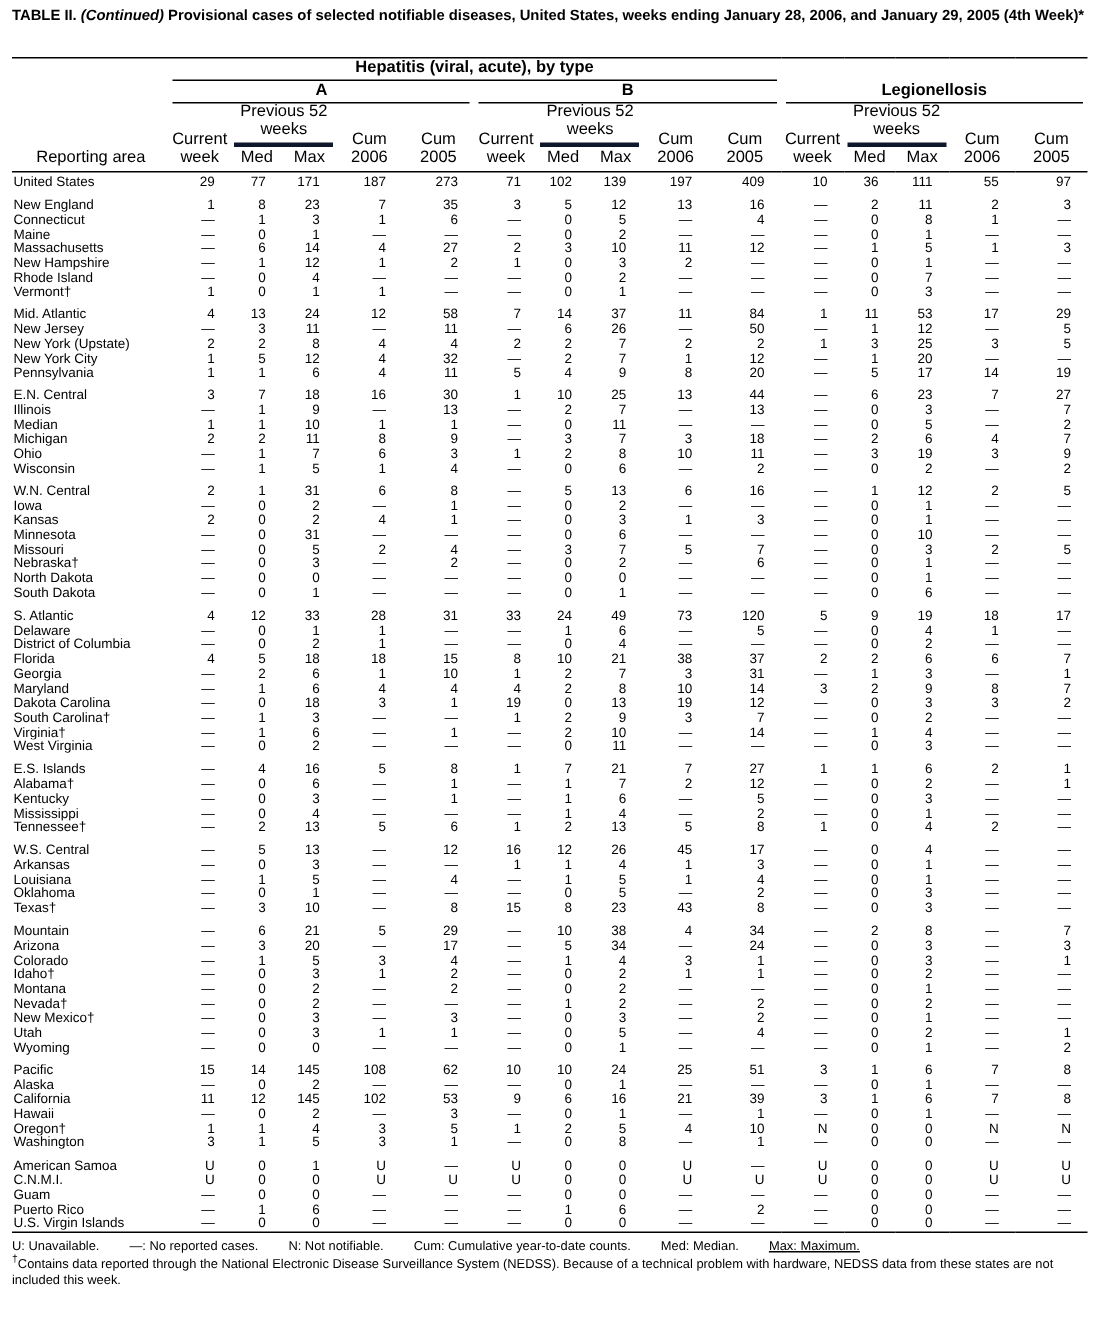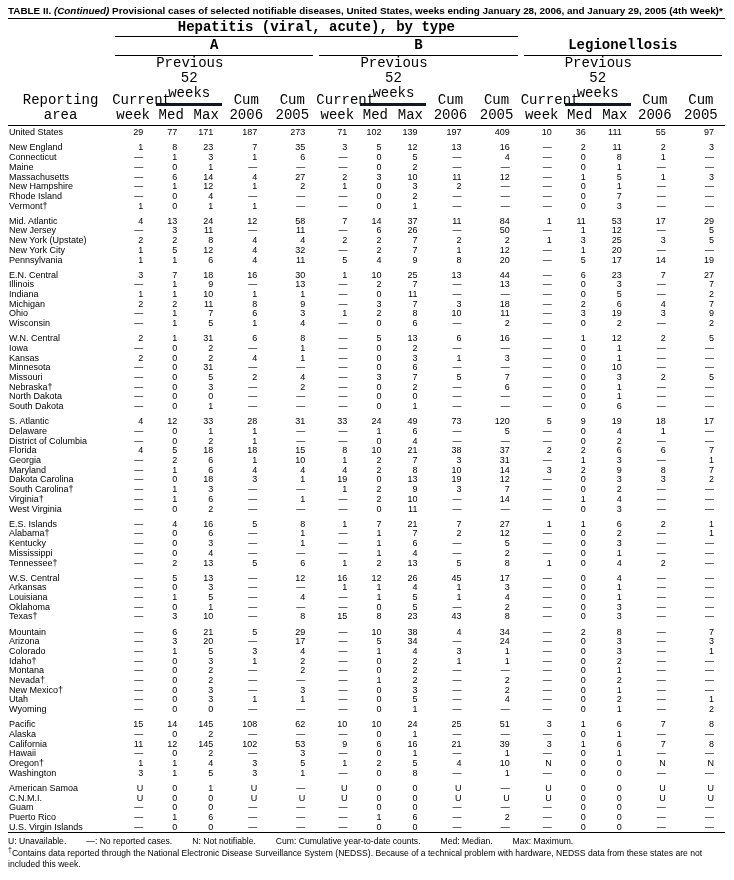--- a/index.html
+++ b/index.html
@@ -3,46 +3,46 @@
 <meta charset="utf-8">
 <style>
   * { box-sizing: border-box; }
   html, body { margin: 0; padding: 0; }
   body {
     width: 734px; height: 880px; overflow: hidden;
     padding: 5px 9px 0 8px;
     background: #ffffff; color: #000000;
     font-family: "Liberation Sans", sans-serif;
   }
-  .title { font-size: 9.9px; font-weight: bold; line-height: 1.28; margin-bottom: 0; }
+  .title { font-size: 9.9px; font-weight: bold; line-height: 1.28; margin-bottom: 20px; }
   .title .bi { font-style: italic; }
 
   table { width: 100%; border-collapse: collapse; border-top: 1.2px solid #000; border-bottom: 1.2px solid #000; table-layout: fixed; }
   thead { border-bottom: 1px solid #000; }
-  th { font-weight: normal; font-size: 14px; padding: 0; vertical-align: bottom; text-align: center; line-height: 1.08; font-family: Liberation Mono, monospace; }
+  th { font-weight: normal; font-size: 11px; padding: 0; vertical-align: bottom; text-align: center; line-height: 1.08; }
   th.area-h { text-align: center; padding: 0 0 2px 1px; }
   .grp-label { display: block; font-weight: bold; border-bottom: 1px solid #000; margin: 1px 3px 0 3px; padding-bottom: 1.5px; }
   .prev-label { display: block; border-bottom: 3px solid #0f172a; margin: 0 2px; padding-bottom: 1.5px; }
   th.colh { padding-bottom: 2px; }
 
   tbody td { font-size: 9px; line-height: 9.7px; padding: 0 11px 0 0; text-align: right; white-space: nowrap; overflow: hidden; }
   tbody td.area { text-align: left; padding: 0 0 0 1px; }
   tbody tr:first-child td { padding-top: 2.5px; }
   tr.spacer td { height: 5.4px; line-height: 5.4px; padding: 0; }
 
   col.c-area { width: 104px; }
   col.c-cur { width: 42px; }
   col.c-med { width: 34px; }
   col.c-max { width: 36px; }
   col.c-cum1 { width: 44px; }
   col.c-cum2 { width: 48px; }
 
   .footnotes { margin-top: 3px; font-size: 8.6px; line-height: 1.34; }
   .legend span { margin-right: 20px; text-align: right; }
-  .legend span:last-child { margin-right: 0; }
+  .legend span:last-child { margin-right: 0; text-decoration: underline; }
   .fn sup { font-size: 7px; line-height: 0; }
 </style>
 </head>
 <body>
 
 <div class="title">
   <span class="b">TABLE II.</span>
   <span class="bi">(Continued)</span>
   <span class="b">Provisional cases of selected notifiable diseases, United States, weeks ending January 28, 2006, and January 29, 2005 (4th Week)*</span>
 </div>
@@ -392,21 +392,21 @@
         <td>7</td>
         <td>—</td>
         <td>13</td>
         <td>—</td>
         <td>0</td>
         <td>3</td>
         <td>—</td>
         <td>7</td>
       </tr>
       <tr>
-        <td class="area">Indiana</td>
+        <td class="area">Median</td>
         <td>1</td>
         <td>1</td>
         <td>10</td>
         <td>1</td>
         <td>1</td>
         <td>—</td>
         <td>0</td>
         <td>11</td>
         <td>—</td>
         <td>—</td>

